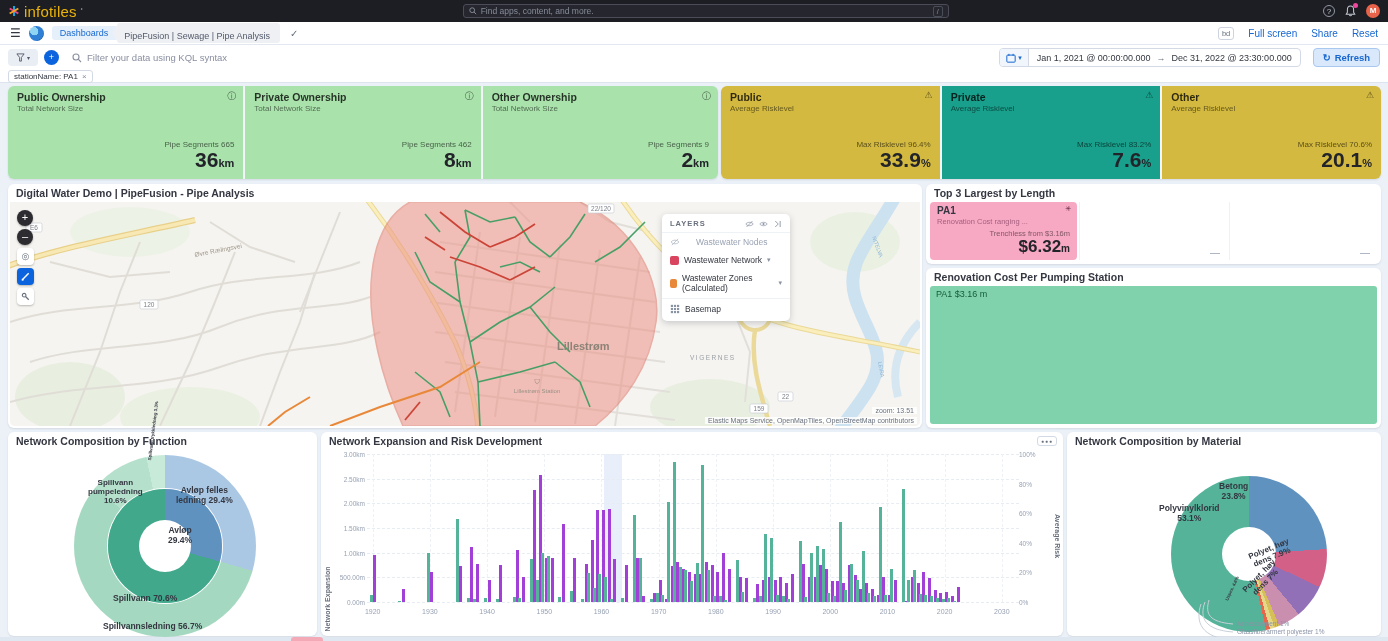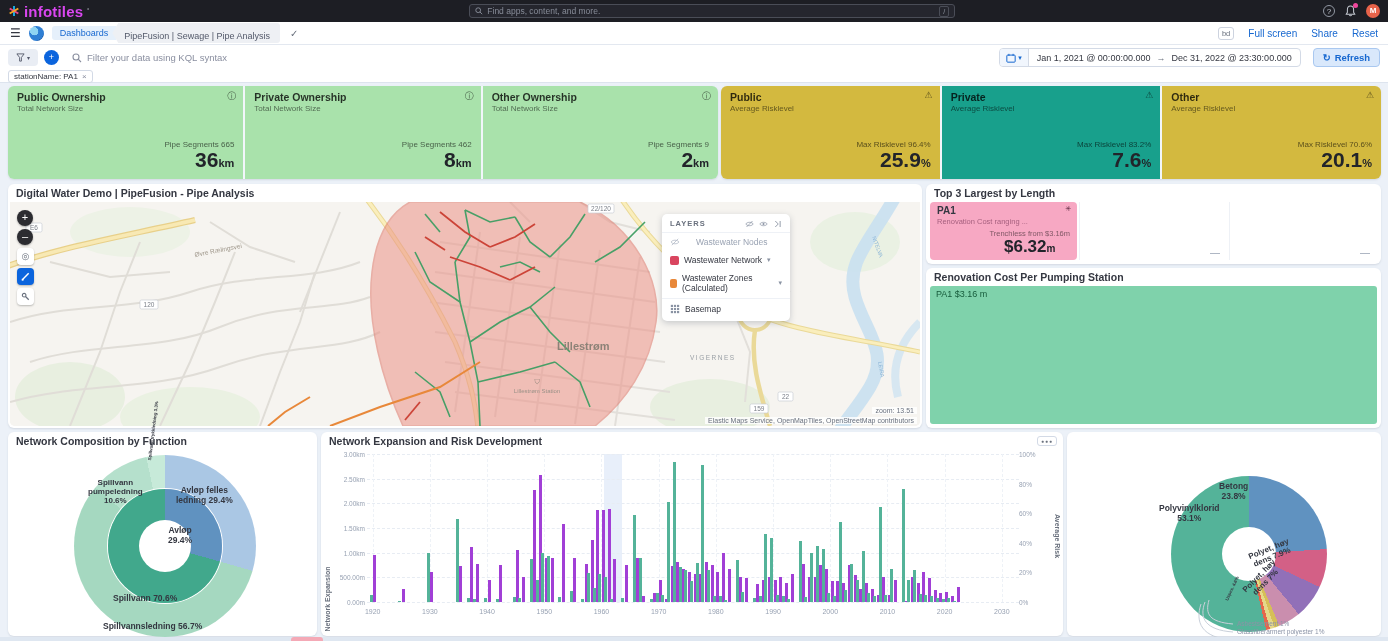--- a/index.html
+++ b/index.html
@@ -4,21 +4,21 @@
 <style>
   * { margin:0; padding:0; box-sizing:border-box; }
   html,body { background:#ecf1f8; }
   .page { position:relative; width:1388px; height:641px; overflow:hidden;
           font-family:"Liberation Sans", sans-serif; color:#343741; background:#ecf1f8; }
 
   
   .topbar { position:absolute; left:0; top:0; width:100%; height:22px; background:#1d1e24;
             display:flex; align-items:center; padding:0 8px; z-index:30; }
   .logo-wrap { display:flex; align-items:center; gap:4px; }
-  .logo-text { color:#d946ef; font-size:15px; font-weight:bold; letter-spacing:.2px; }
+  .logo-text { color:#eab308; font-size:15px; font-weight:normal; letter-spacing:.2px; }
   .logo-reg { color:#cbd0d9; font-size:6px; vertical-align:top; }
   .top-search { margin-left:380px; width:486px; height:14px; background:#25262e; border:1px solid #4a4d57;
                 border-radius:3px; display:flex; align-items:center; padding:0 5px; gap:4px; }
   .top-search input { flex:1; background:transparent; border:none; outline:none; color:#aeb4bf; font-size:8.5px;
                       font-family:"Liberation Sans",sans-serif; }
   .top-search input::placeholder { color:#878c98; }
   .kbd-hint { color:#9298a3; font-size:7px; border:1px solid #4a4d57; border-radius:2px; padding:0 3px; line-height:9px; }
   .top-icons { margin-left:auto; display:flex; align-items:center; gap:10px; }
   .help-circle { width:12px; height:12px; border:1px solid #9298a3; border-radius:50%; color:#c6cad2;
                  font-size:8px; text-align:center; line-height:11px; }
@@ -112,21 +112,21 @@
 
   
   .top3-panel { left:926px; top:184px; width:455px; height:80px; }
   .top3-cards { position:absolute; left:4px; right:4px; top:18px; bottom:4px; display:flex; gap:2px; }
   .t3card { flex:1; position:relative; border-radius:4px; padding:3px 7px; }
   .t3card.empty { border-left:1px solid #eef1f6; border-radius:0; }
   .t3-pink { background:#f7a8c3; }
   .t3-name { font-size:10px; font-weight:bold; color:#343741; }
   .t3-badge { position:absolute; top:3px; right:6px; font-size:7px; color:#5c2940; }
   .t3-desc { font-size:7.5px; color:#a6607f; margin-top:1px; }
-  .t3-bottom { position:absolute; right:7px; bottom:3px; text-align:center; }
+  .t3-bottom { position:absolute; right:7px; bottom:3px; text-align:right; }
   .t3-sec { font-size:7.5px; color:rgba(0,0,0,.5); }
   .t3-val { font-size:17px; font-weight:bold; color:#22242a; line-height:17px; }
   .t3-unit { font-size:10px; font-weight:bold; }
   .t3-dash { position:absolute; right:7px; bottom:2px; color:#98a2b3; font-size:10px; }
 
   
   .reno-panel { left:926px; top:268px; width:455px; height:160px; }
   .treemap { position:absolute; left:4px; right:4px; top:18px; bottom:4px; background:#7fd2ab; border-radius:3px; }
   .treemap-label { font-size:9px; font-weight:normal; color:#175c3c; padding:3px 6px; }
 
@@ -304,21 +304,21 @@
     </div>
   </div>
 
   <div class="tile-group tg-right">
     <div class="tile" style="background: rgb(211, 185, 63);">
       <div class="tile-title">Public</div>
       <div class="tile-sub">Average Risklevel</div>
       <span class="tile-ic">⚠</span>
       <div class="tile-bottom">
         <div class="tile-sec">Max Risklevel 96.4%</div>
-        <div class="tile-val"><span>25.9</span><span class="tile-unit">%</span></div>
+        <div class="tile-val"><span>33.9</span><span class="tile-unit">%</span></div>
       </div>
     </div>
     <div class="tile" style="background: rgb(24, 160, 140);">
       <div class="tile-title">Private</div>
       <div class="tile-sub">Average Risklevel</div>
       <span class="tile-ic">⚠</span>
       <div class="tile-bottom">
         <div class="tile-sec">Max Risklevel 83.2%</div>
         <div class="tile-val"><span>7.6</span><span class="tile-unit">%</span></div>
       </div>
@@ -779,20 +779,21 @@
         <div class="bar" style="background: rgb(84, 179, 153); left: calc(88.5965% - 3px); height: 2%;"></div>
         <div class="bar" style="background: rgb(161, 63, 214); left: calc(88.5965% + 0.5px); height: 7%;"></div>
         <div class="bar" style="background: rgb(84, 179, 153); left: calc(89.4737% - 3px); height: 3%;"></div>
         <div class="bar" style="background: rgb(161, 63, 214); left: calc(89.4737% + 0.5px); height: 4%;"></div>
         <div class="bar" style="background: rgb(84, 179, 153); left: calc(90.3509% - 3px); height: 1%;"></div>
         <div class="bar" style="background: rgb(161, 63, 214); left: calc(90.3509% + 0.5px); height: 10%;"></div>
       </div>
   </div>
 
   <div class="panel mat-panel">
+    <div class="panel-title">Network Composition by Material</div>
     <div class="donut-wrap">
       <div class="mat-donut" style="background: conic-gradient(rgb(96, 146, 192) 0deg, rgb(96, 146, 192) 86.371deg, rgb(211, 96, 134) 86.371deg, rgb(211, 96, 134) 115.04deg, rgb(145, 112, 184) 115.04deg, rgb(145, 112, 184) 140.444deg, rgb(202, 142, 174) 140.444deg, rgb(202, 142, 174) 157.137deg, rgb(214, 191, 87) 157.137deg, rgb(214, 191, 87) 160.766deg, rgb(230, 216, 138) 160.766deg, rgb(230, 216, 138) 164.395deg, rgb(231, 102, 76) 164.395deg, rgb(231, 102, 76) 167.298deg, rgb(84, 179, 153) 167.298deg, rgb(84, 179, 153) 360deg);"></div>
       <div class="mat-hole"></div>
       <div class="chart-label" style="left:92px; top:58px;">
         <div>Polyvinylklorid</div>
         <div>53.1%</div>
       </div>
       <div class="chart-label" style="left:152px; top:36px;">
         <div>Betong</div>
         <div>23.8%</div>

